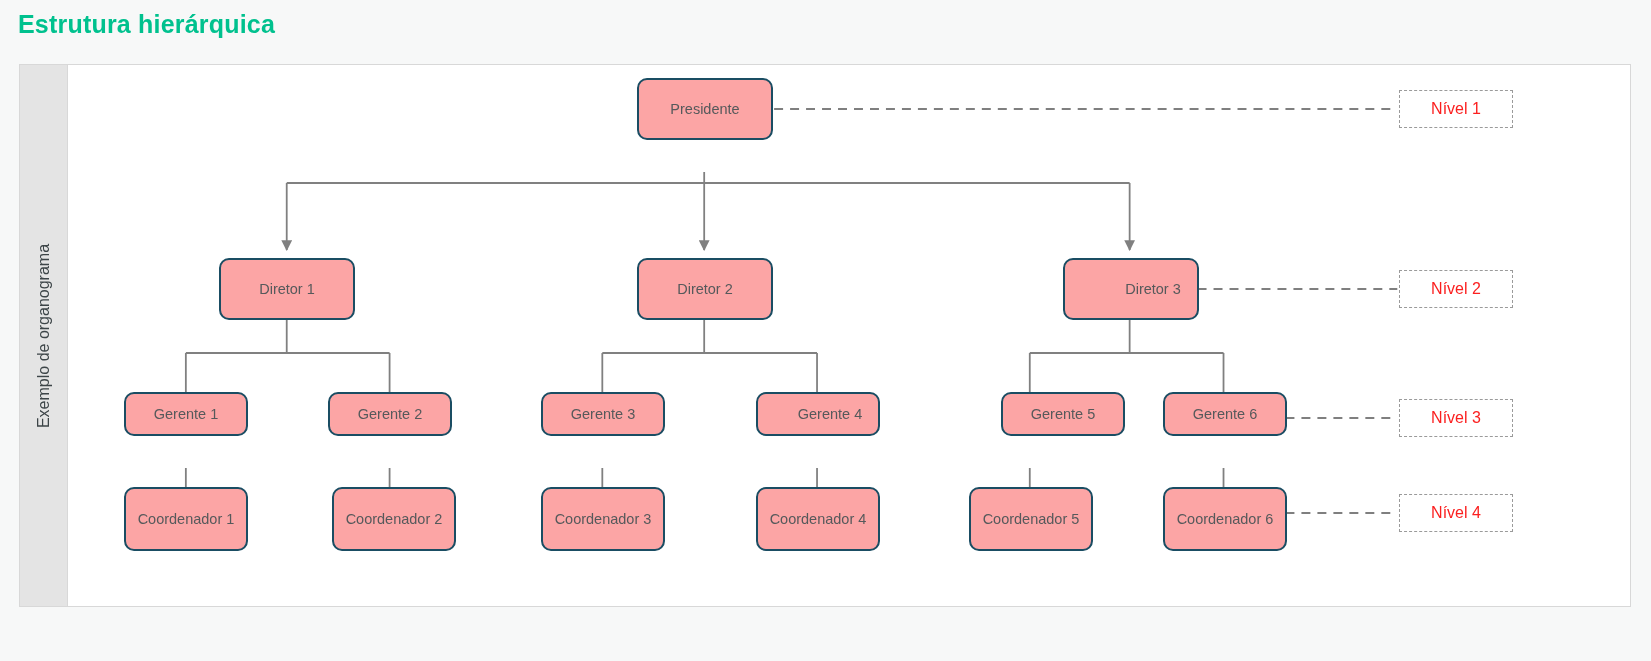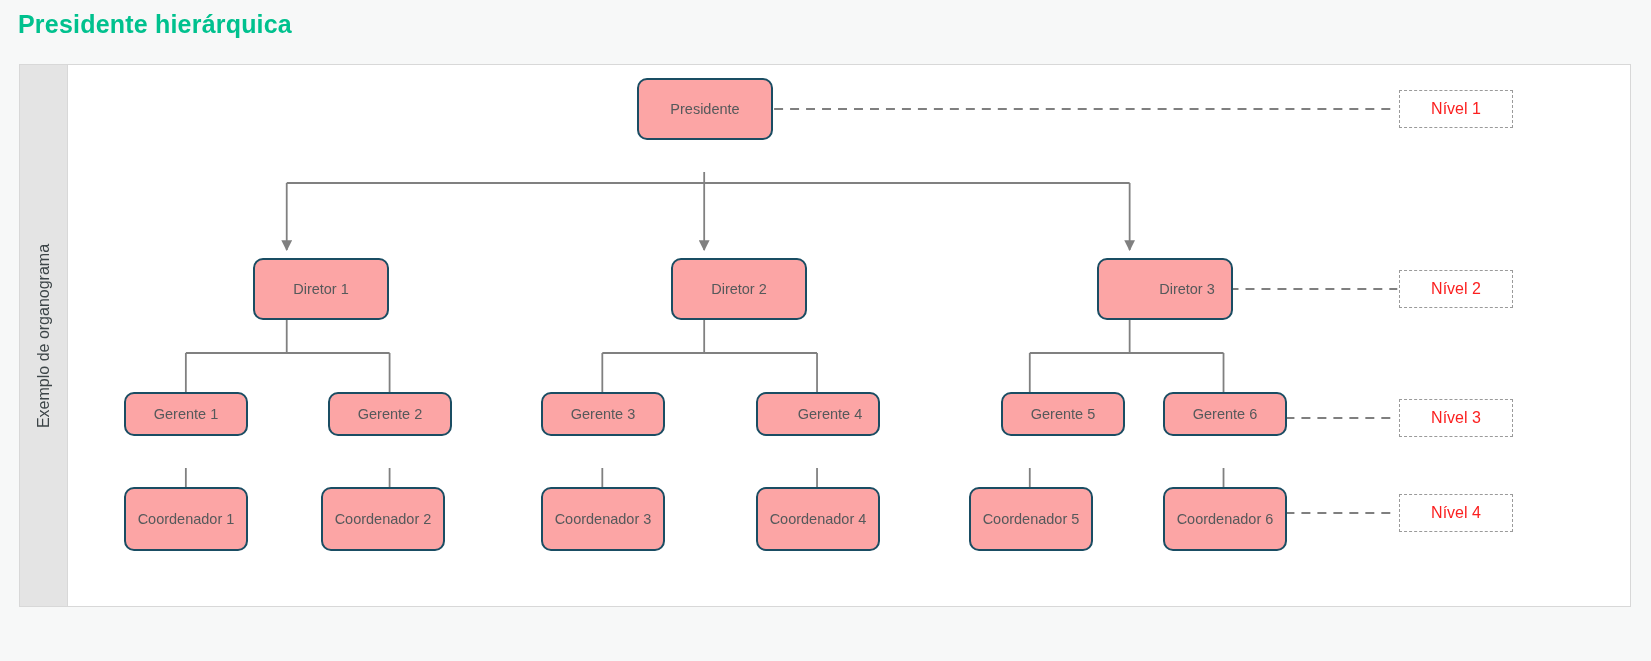--- a/index.html
+++ b/index.html
@@ -90,21 +90,21 @@
     background: #fca5a5;
     color: #56595b;
     font-size: 14.5px;
     display: flex;
     align-items: center;
     justify-content: center;
     white-space: nowrap;
     z-index: 2;
   }
   .node.level-1 { width: 136px; height: 62px; }
-  .node.level-2 { width: 136px; height: 62px; margin-left: 34px; }
+  .node.level-2 { width: 136px; height: 62px; }
   .node.level-3 { width: 124px; height: 44px; }
   .node.level-4 { width: 124px; height: 64px; }
 
   
   .level-tag {
     position: absolute;
     box-sizing: border-box;
     width: 114px;
     height: 38px;
     border: 1px dashed #9a9a9a;
@@ -114,21 +114,21 @@
     display: flex;
     align-items: center;
     justify-content: center;
     white-space: nowrap;
     z-index: 2;
   }
 </style>
 </head>
 <body>
 
-<div id="page-title">Presidente hierárquica</div>
+<div id="page-title">Estrutura hierárquica</div>
 
 <div id="diagram-card">
 
   <div id="sidebar-strip">
     <div id="sidebar-label">Exemplo de organograma</div>
   </div>
 
   <div id="chart-canvas">
 
     <svg id="connector-layer" viewBox="0 0 1563 541" preserveAspectRatio="none">
@@ -185,21 +185,21 @@
     <div class="node level-2" style="left:994px; top:193px;padding-left:44px;">Diretor 3</div>
 
     <div class="node level-3" style="left:55px; top:327px;">Gerente 1</div>
     <div class="node level-3" style="left:259px; top:327px;">Gerente 2</div>
     <div class="node level-3" style="left:472px; top:327px;">Gerente 3</div>
     <div class="node level-3" style="left:687px; top:327px;padding-left:24px;">Gerente 4</div>
     <div class="node level-3" style="left:900px; top:327px;margin-left:32px;">Gerente 5</div>
     <div class="node level-3" style="left:1094px; top:327px;">Gerente 6</div>
 
     <div class="node level-4" style="left:55px; top:422px;">Coordenador 1</div>
-    <div class="node level-4" style="left:252px; top:422px;">Coordenador 2</div>
+    <div class="node level-4" style="left:263px; top:422px;">Coordenador 2</div>
     <div class="node level-4" style="left:472px; top:422px;">Coordenador 3</div>
     <div class="node level-4" style="left:687px; top:422px;">Coordenador 4</div>
     <div class="node level-4" style="left:900px; top:422px;">Coordenador 5</div>
     <div class="node level-4" style="left:1094px; top:422px;">Coordenador 6</div>
 
     <div class="level-tag" style="left:1330px; top:25px;">Nível 1</div>
     <div class="level-tag" style="left:1330px; top:205px;">Nível 2</div>
     <div class="level-tag" style="left:1330px; top:334px;">Nível 3</div>
     <div class="level-tag" style="left:1330px; top:429px;">Nível 4</div>
 

